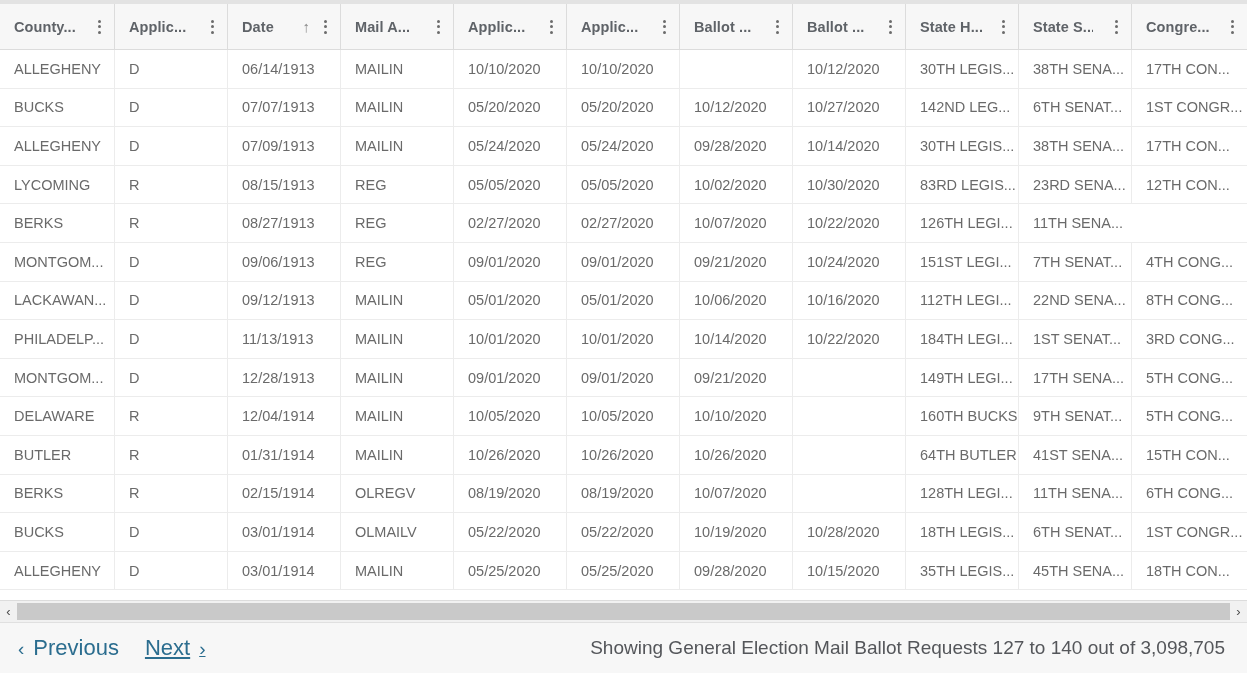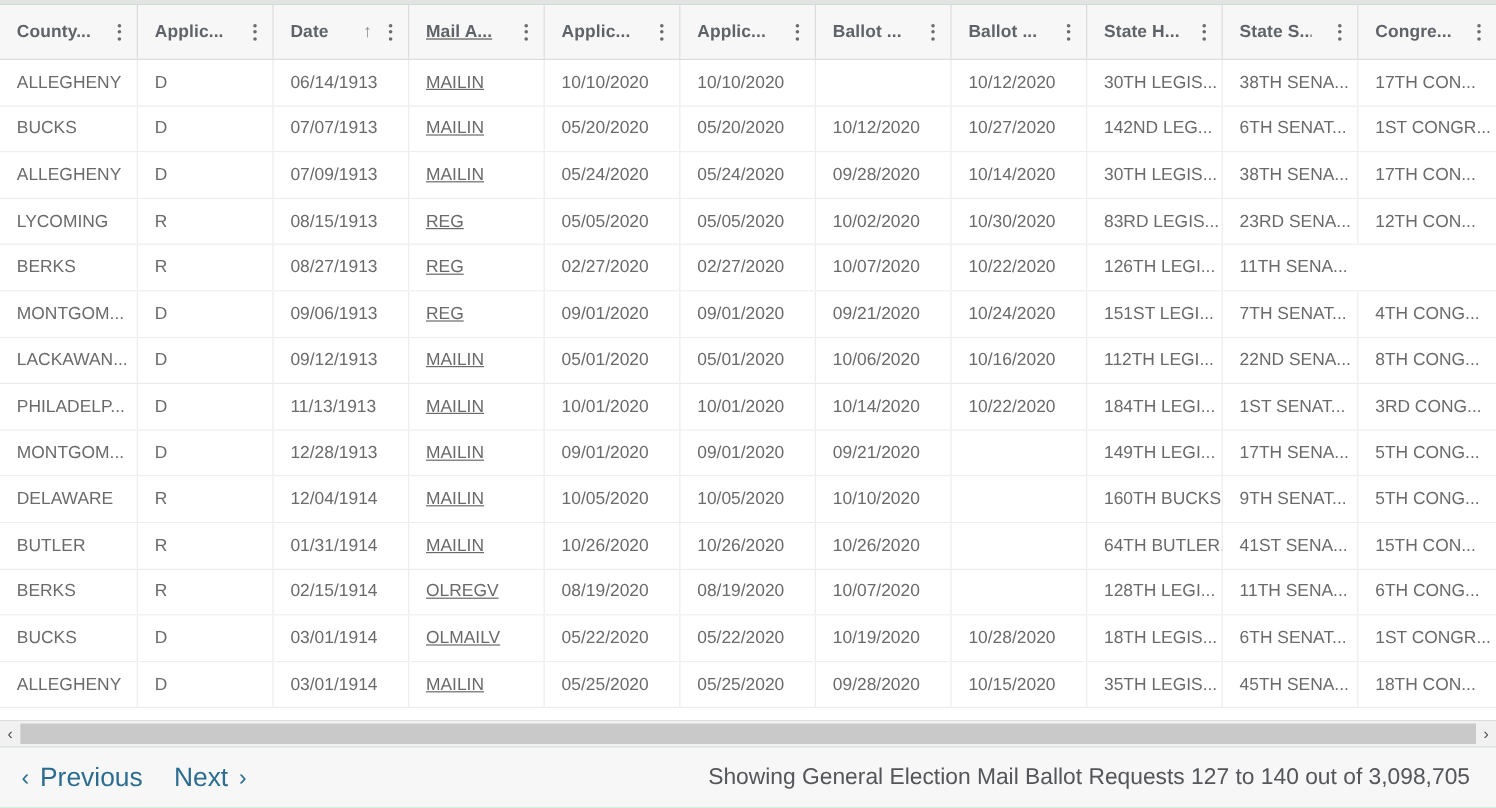--- a/index.html
+++ b/index.html
@@ -112,21 +112,21 @@
     color: #6a6a6a;
     white-space: nowrap;
     overflow: hidden;
   }
   .td:last-child { border-right: none; }
 
   
   .c0  { width: 115px; }
   .c1  { width: 113px; }
   .c2  { width: 113px; }
-  .c3  { width: 113px; text-decoration: underline; }
+  .c3  { width: 113px; }
   .c4  { width: 113px; }
   .c5  { width: 113px; }
   .c6  { width: 113px; }
   .c7  { width: 113px; }
   .c8  { width: 113px; }
   .c9  { width: 113px; gap: 12px; }
   .c10 { width: 115px; }
 
   
   .hscroll {
@@ -495,21 +495,21 @@
     </div>
     <div class="hscroll-btn">›</div>
   </div>
 
   <div class="footer">
     <div class="pager">
       <a class="pager-link" style="color: rgb(43, 109, 143);">
         <span class="pager-chevron">‹</span>
         <span>Previous</span>
       </a>
-      <a class="pager-link" style="color: rgb(43, 109, 143);">
+      <a class="pager-link" style="color: rgb(43, 109, 143); text-decoration: underline;">
         <span>Next</span>
         <span class="pager-chevron">›</span>
       </a>
     </div>
     <div class="footer-spacer"></div>
     <div class="showing">Showing General Election Mail Ballot Requests 127 to 140 out of 3,098,705</div>
   </div>
 
 </div>
 

